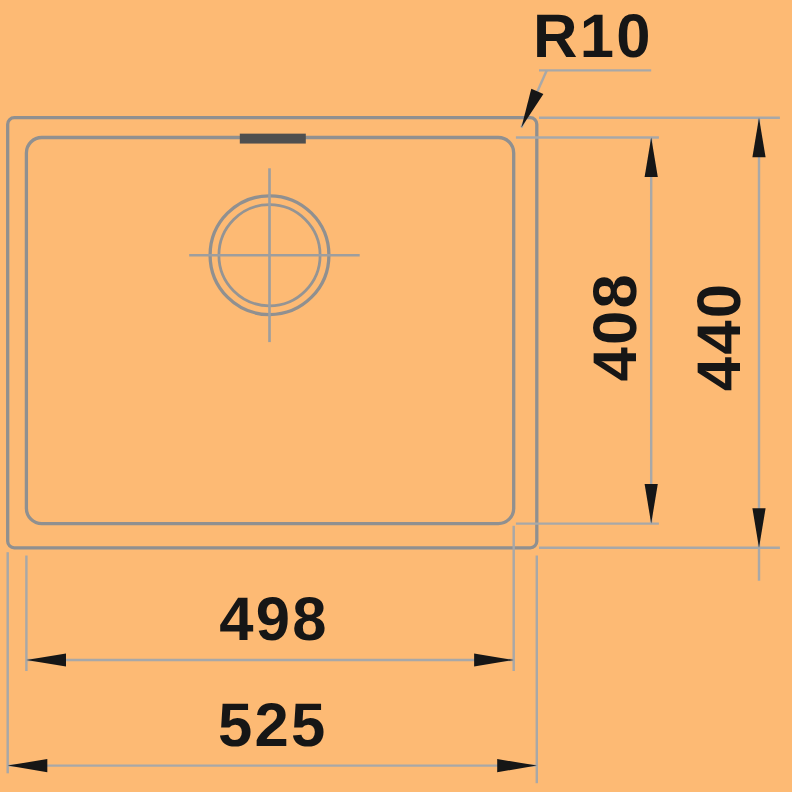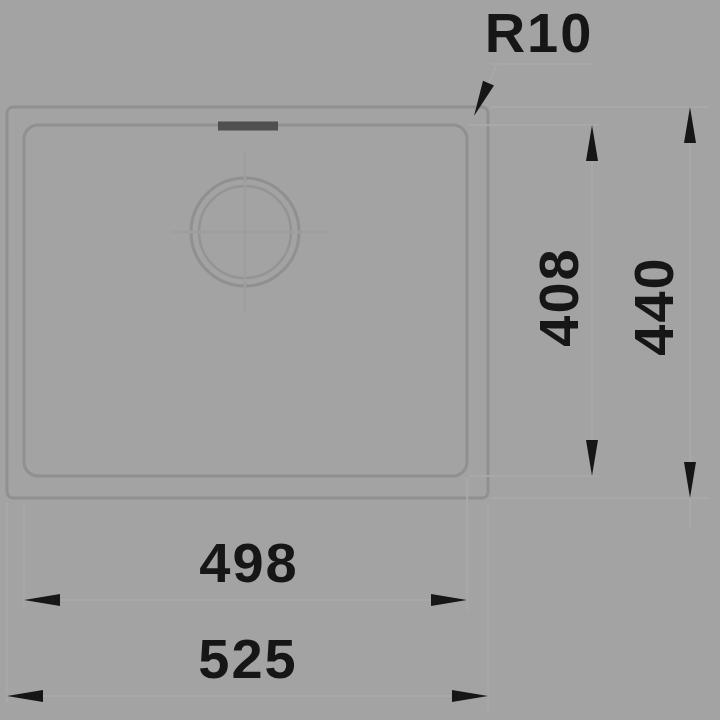--- a/index.html
+++ b/index.html
@@ -4,21 +4,21 @@
 <style>
   html, body {
     margin: 0;
     padding: 0;
     background: #ffffff;
   }
   .canvas {
     position: relative;
     width: 720px;
     height: 720px;
-    background: #a3a3a3;
+    background: #fdba74;
     overflow: hidden;
   }
   svg {
     display: block;
     width: 720px;
     height: 720px;
   }
   .outline {
     fill: none;
     stroke: #909090;

